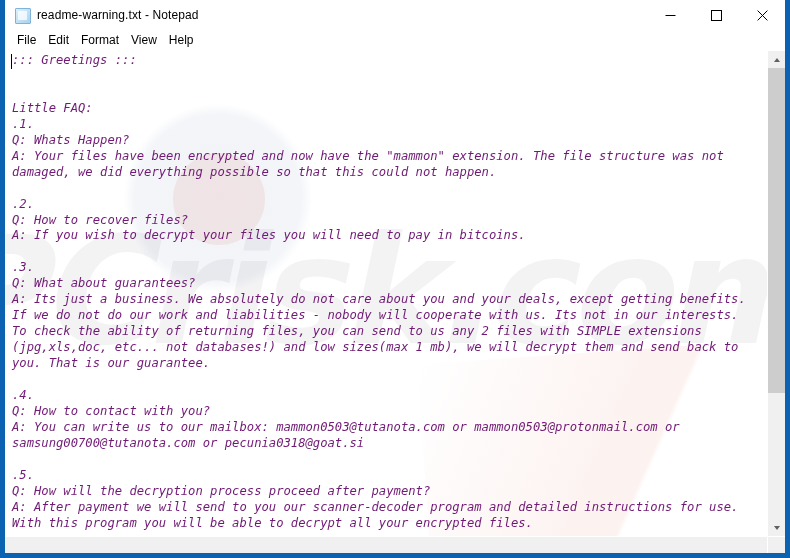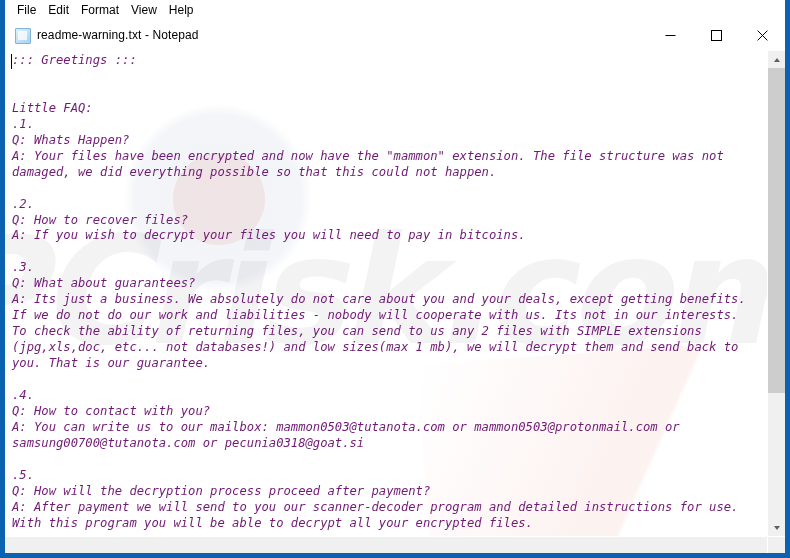--- a/index.html
+++ b/index.html
@@ -259,28 +259,20 @@
     min-width: 17px;
     background: #f0f0f0;
     border-top: 1px solid #ffffff;
     border-left: 1px solid #ffffff;
   }
 </style>
 </head>
 <body>
 
 <div id="window">
-
-  <div id="menubar">
-    <div class="menu-item">File</div>
-    <div class="menu-item">Edit</div>
-    <div class="menu-item">Format</div>
-    <div class="menu-item">View</div>
-    <div class="menu-item">Help</div>
-  </div>
 
   <div id="titlebar">
     <div id="title-left">
       <span class="notepad-icon">
         <span class="sheet"></span>
       </span>
       <span id="title-text">readme-warning.txt - Notepad</span>
     </div>
     <div id="window-controls">
       <div class="wbtn min">
@@ -295,20 +287,28 @@
       </div>
       <div class="wbtn close">
         <svg width="11" height="11" viewBox="0 0 11 11" aria-hidden="true">
           <line x1="0.6" y1="0.6" x2="10.4" y2="10.4" stroke="#000" stroke-width="1"></line>
           <line x1="10.4" y1="0.6" x2="0.6" y2="10.4" stroke="#000" stroke-width="1"></line>
         </svg>
       </div>
     </div>
   </div>
 
+  <div id="menubar">
+    <div class="menu-item">File</div>
+    <div class="menu-item">Edit</div>
+    <div class="menu-item">Format</div>
+    <div class="menu-item">View</div>
+    <div class="menu-item">Help</div>
+  </div>
+
   <div id="editor-wrap">
 
     <div id="text-area">
       <div id="watermark">
         <div id="wm-circle"></div>
         <div id="wm-dot"></div>
         <div id="wm-swoosh"></div>
         <div id="wm-text">PCrisk.com</div>
       </div>
       <div id="caret"></div>

